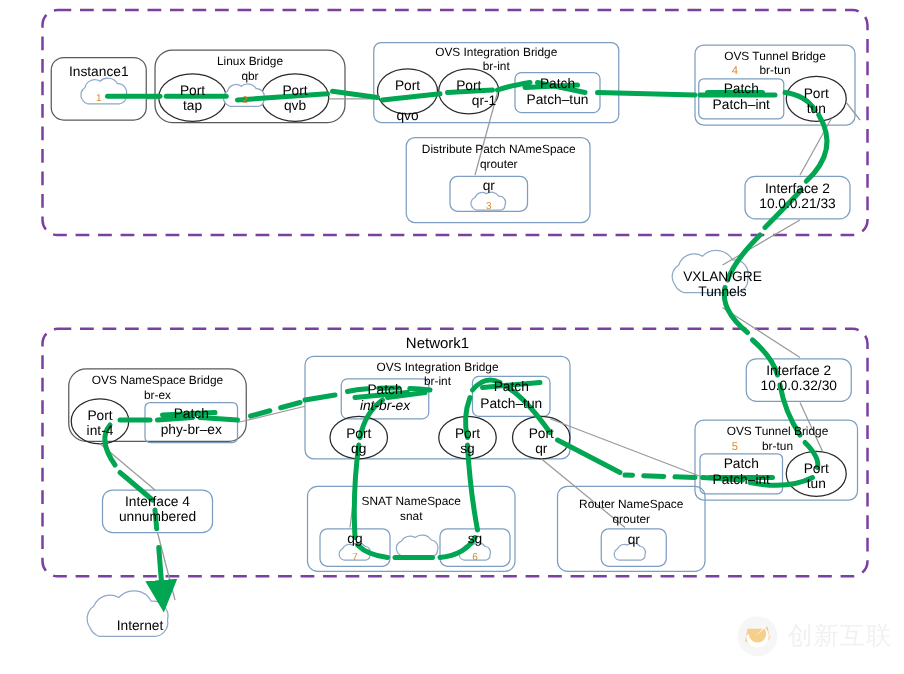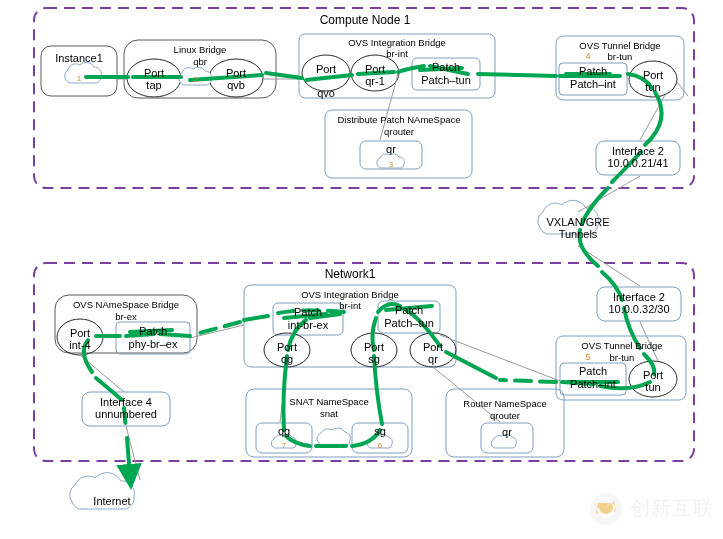--- a/index.html
+++ b/index.html
@@ -299,74 +299,73 @@
     <g stroke="#00a651" stroke-width="4" fill="none" stroke-linecap="round">
       <path d="M420,70 L462,68"></path>
       <path d="M566,74 L610,74"></path>
       <path d="M386,310 L432,306"></path>
       <path d="M284,318 L326,314"></path>
       <path d="M130,332 L172,330"></path>
       <path d="M568,382 L618,382"></path>
     </g>
   </svg>
 
-  <div class="lbl zone-title" style="left:285px; top:14px; width:160px;">Compute Node 1</div>
 
   <div class="lbl node-label" style="left:43px; top:53px; width:72px;">Instance1</div>
   <div class="cloud-num" style="left:72px; top:74px; width:14px;">1</div>
 
   <div class="lbl box-title" style="left:140px; top:45px; width:120px;">Linux  Bridge</div>
   <div class="lbl box-title" style="left:140px; top:57px; width:120px;">qbr</div>
   <div class="lbl node-label" style="left:131px; top:68px; width:46px;">Port</div>
   <div class="lbl node-label" style="left:131px; top:80px; width:46px;">tap</div>
   <div class="cloud-num" style="left:189px; top:75px; width:14px;">2</div>
   <div class="lbl node-label" style="left:213px; top:68px; width:46px;">Port</div>
   <div class="lbl node-label" style="left:213px; top:80px; width:46px;">qvb</div>
 
   <div class="lbl box-title" style="left:337px; top:38px; width:120px;">OVS Integration Bridge</div>
   <div class="lbl box-title" style="left:337px; top:49px; width:120px;">br-int</div>
   <div class="lbl node-label" style="left:304px; top:64px; width:44px;">Port</div>
   <div class="lbl node-label" style="left:304px; top:76px; width:44px;margin-top:12px;">qvo</div>
   <div class="lbl node-label" style="left:353px; top:64px; width:44px;">Port</div>
-  <div class="lbl node-label" style="left:353px; top:76px; width:44px;">qr-1</div>
+  <div class="lbl node-label" style="left:353px; top:76px; width:44px;text-align:right;">qr-1</div>
   <div class="lbl node-label" style="left:414px; top:62px; width:64px;">Patch</div>
   <div class="lbl node-label" style="left:414px; top:75px; width:64px;">Patch–tun</div>
 
   <div class="lbl box-title" style="left:328px; top:115px; width:142px;">Distribute Patch NAmeSpace</div>
   <div class="lbl box-title" style="left:328px; top:127px; width:142px;">qrouter</div>
   <div class="lbl node-label" style="left:368px; top:144px; width:46px;">qr</div>
   <div class="cloud-num" style="left:384px; top:160px; width:14px;">3</div>
 
   <div class="lbl box-title" style="left:560px; top:41px; width:120px;">OVS Tunnel Bridge</div>
   <div class="lbl box-title" style="left:560px; top:52px; width:120px;">br-tun</div>
   <div class="step-num" style="left:583px; top:51px; width:10px;">4</div>
   <div class="lbl node-label" style="left:561px; top:66px; width:64px;">Patch</div>
   <div class="lbl node-label" style="left:561px; top:79px; width:64px;">Patch–int</div>
   <div class="lbl node-label" style="left:631px; top:70px; width:44px;">Port</div>
   <div class="lbl node-label" style="left:631px; top:82px; width:44px;">tun</div>
 
   <div class="lbl node-label" style="left:598px; top:146px; width:80px;">Interface 2</div>
-  <div class="lbl node-label" style="left:598px; top:158px; width:80px;">10.0.0.21/41</div>
+  <div class="lbl node-label" style="left:598px; top:158px; width:80px;">10.0.0.21/33</div>
 
   <div class="lbl node-label" style="left:533px; top:217px; width:90px;text-align:center;">VXLAN/GRE</div>
   <div class="lbl node-label" style="left:533px; top:229px; width:90px;">Tunnels</div>
 
   <div class="lbl zone-title" style="left:290px; top:268px; width:120px;">Network1</div>
 
-  <div class="lbl box-title" style="left:62px; top:300px; width:128px;">OVS NAmeSpace Bridge</div>
+  <div class="lbl box-title" style="left:62px; top:300px; width:128px;">OVS NameSpace Bridge</div>
   <div class="lbl box-title" style="left:62px; top:312px; width:128px;">br-ex</div>
   <div class="lbl node-label" style="left:58px; top:328px; width:44px;">Port</div>
   <div class="lbl node-label" style="left:58px; top:340px; width:44px;">int-4</div>
   <div class="lbl node-label" style="left:118px; top:326px; width:70px;">Patch</div>
   <div class="lbl node-label" style="left:118px; top:339px; width:70px;">phy-br–ex</div>
 
   <div class="lbl box-title" style="left:290px; top:290px; width:120px;">OVS Integration Bridge</div>
   <div class="lbl box-title" style="left:290px; top:301px; width:120px;">br-int</div>
   <div class="lbl node-label" style="left:274px; top:307px; width:68px;">Patch</div>
-  <div class="lbl node-label" style="left:274px; top:320px; width:68px;">int-br-ex</div>
+  <div class="lbl node-label" style="left:274px; top:320px; width:68px;font-style:italic;">int-br-ex</div>
   <div class="lbl node-label" style="left:379px; top:305px; width:60px;">Patch</div>
   <div class="lbl node-label" style="left:379px; top:318px; width:60px;">Patch–tun</div>
   <div class="lbl node-label" style="left:266px; top:342px; width:42px;">Port</div>
   <div class="lbl node-label" style="left:266px; top:354px; width:42px;">qg</div>
   <div class="lbl node-label" style="left:353px; top:342px; width:42px;">Port</div>
   <div class="lbl node-label" style="left:353px; top:354px; width:42px;">sg</div>
   <div class="lbl node-label" style="left:412px; top:342px; width:42px;">Port</div>
   <div class="lbl node-label" style="left:412px; top:354px; width:42px;">qr</div>
 
   <div class="lbl box-title" style="left:259px; top:397px; width:140px;">SNAT NameSpace</div>

